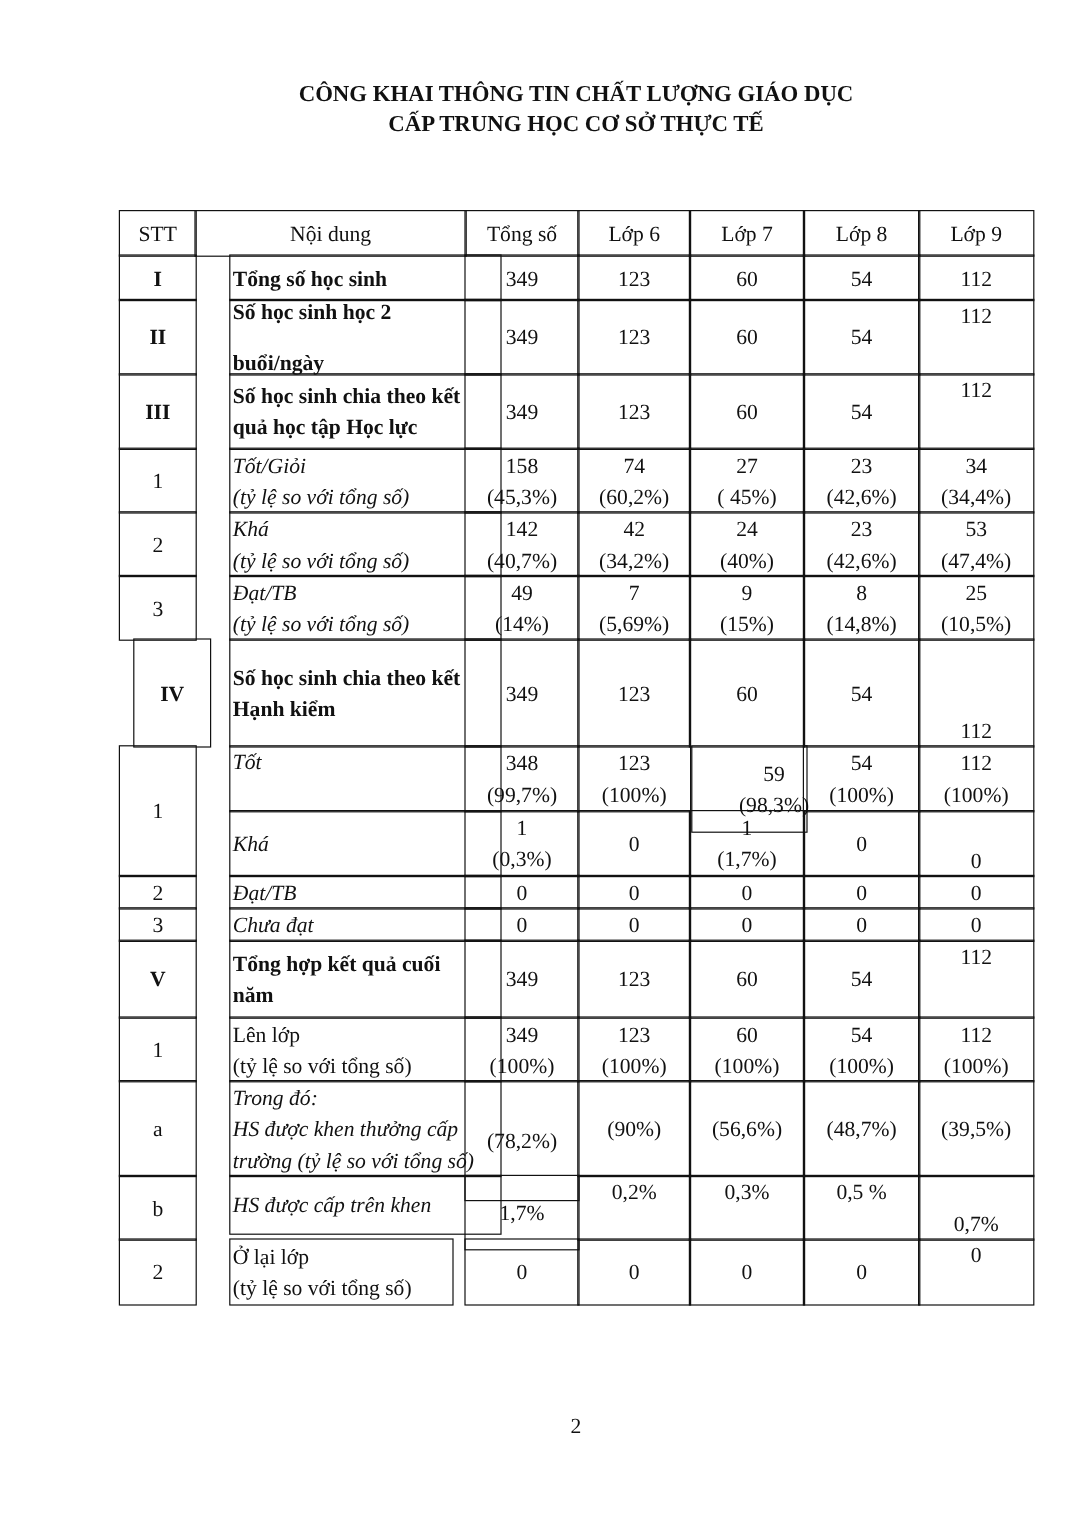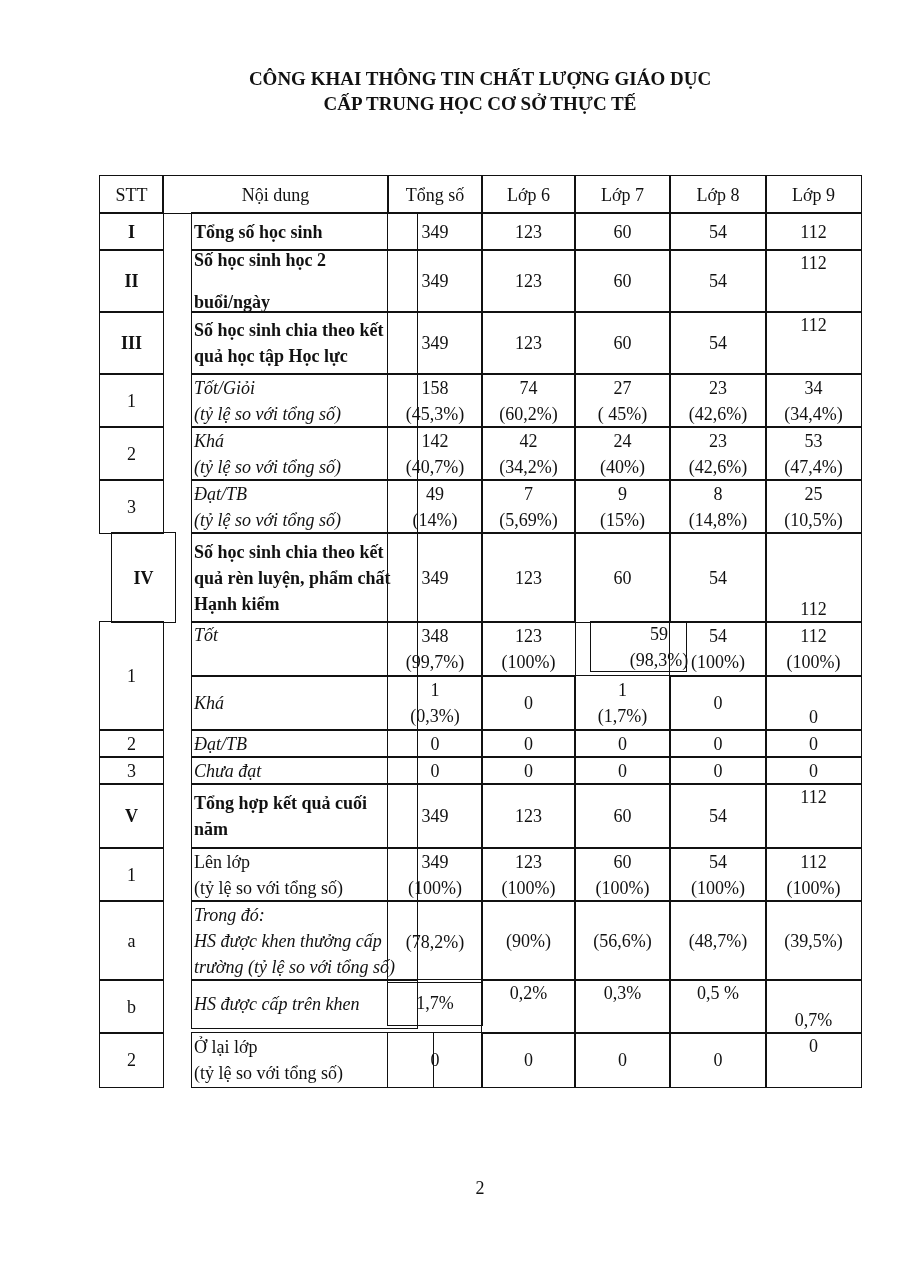--- a/index.html
+++ b/index.html
@@ -193,21 +193,20 @@
     </div>
     <div class="cell c" style="left: 766px; top: 480px; width: 96.5px; height: 54.5px;">
       <span>25</span>
       <span>(10,5%)</span>
     </div>
     <div class="cell c b" style="left: 112px; top: 533px; width: 64.5px; height: 90.5px;">
       <span>IV</span>
     </div>
     <div class="cell l b" style="left: 163px; top: 533px; width: 226.5px; height: 90.5px;">
       <span>Số học sinh chia theo kết</span>
-      <span>quả rèn luyện, phẩm chất</span>
       <span>Hạnh kiểm</span>
     </div>
     <div class="cell c" style="left: 388px; top: 533px; width: 95.5px; height: 90.5px;">
       <span>349</span>
     </div>
     <div class="cell c" style="left: 482px; top: 533px; width: 94.5px; height: 90.5px;">
       <span>123</span>
     </div>
     <div class="cell c" style="left: 575px; top: 533px; width: 96.5px; height: 90.5px;">
       <span>60</span>
@@ -225,21 +224,21 @@
       <span>Tốt</span>
     </div>
     <div class="cell c" style="left: 388px; top: 622px; width: 95.5px; height: 55.5px;">
       <span>348</span>
       <span>(99,7%)</span>
     </div>
     <div class="cell c" style="left: 482px; top: 622px; width: 94.5px; height: 55.5px;">
       <span>123</span>
       <span>(100%)</span>
     </div>
-    <div class="cell c" style="left: 591px; top: 622px; width: 96.5px; height: 51px; padding-left: 41px;">
+    <div class="cell c" style="left: 577px; top: 622px; width: 96.5px; height: 73px; padding-left: 41px;">
       <span>59</span>
       <span>(98,3%)</span>
     </div>
     <div class="cell c" style="left: 670px; top: 622px; width: 97.5px; height: 55.5px;">
       <span>54</span>
       <span>(100%)</span>
     </div>
     <div class="cell c" style="left: 766px; top: 622px; width: 96.5px; height: 55.5px;">
       <span>112</span>
       <span>(100%)</span>
@@ -356,60 +355,60 @@
       <span>(100%)</span>
     </div>
     <div class="cell c" style="left: 100px; top: 901px; width: 64.5px; height: 80.5px;">
       <span>a</span>
     </div>
     <div class="cell l i" style="left: 163px; top: 901px; width: 226.5px; height: 80.5px;">
       <span>Trong đó:</span>
       <span>HS được khen thưởng cấp</span>
       <span>trường (tỷ lệ so với tổng số)</span>
     </div>
-    <div class="cell c" style="left: 388px; top: 901px; width: 95.5px; height: 83px;">
+    <div class="cell c" style="left: 388px; top: 901px; width: 95.5px; height: 101px;">
       <span>(78,2%)</span>
     </div>
     <div class="cell c" style="left: 482px; top: 901px; width: 94.5px; height: 80.5px;">
       <span>(90%)</span>
     </div>
     <div class="cell c" style="left: 575px; top: 901px; width: 96.5px; height: 80.5px;">
       <span>(56,6%)</span>
     </div>
     <div class="cell c" style="left: 670px; top: 901px; width: 97.5px; height: 80.5px;">
       <span>(48,7%)</span>
     </div>
     <div class="cell c" style="left: 766px; top: 901px; width: 96.5px; height: 80.5px;">
       <span>(39,5%)</span>
     </div>
     <div class="cell c" style="left: 100px; top: 980px; width: 64.5px; height: 54.5px;">
       <span>b</span>
     </div>
     <div class="cell l i" style="left: 163px; top: 980px; width: 226.5px; height: 50px;">
       <span>HS được cấp trên khen</span>
     </div>
-    <div class="cell c" style="left: 388px; top: 980px; width: 95.5px; height: 47px;">
+    <div class="cell c" style="left: 388px; top: 980px; width: 95.5px; height: 63px;">
       <span>1,7%</span>
     </div>
     <div class="cell c top" style="left: 482px; top: 980px; width: 94.5px; height: 54.5px;">
       <span>0,2%</span>
     </div>
     <div class="cell c top" style="left: 575px; top: 980px; width: 96.5px; height: 54.5px;">
       <span>0,3%</span>
     </div>
     <div class="cell c top" style="left: 670px; top: 980px; width: 97.5px; height: 54.5px;">
       <span>0,5 %</span>
     </div>
     <div class="cell c bot" style="left: 766px; top: 980px; width: 96.5px; height: 54.5px;">
       <span>0,7%</span>
     </div>
     <div class="cell c" style="left: 100px; top: 1033px; width: 64.5px; height: 55.5px;">
       <span>2</span>
     </div>
-    <div class="cell l" style="left: 163px; top: 1033px; width: 243px; height: 55.5px;">
+    <div class="cell l" style="left: 163px; top: 1033px; width: 187px; height: 55.5px;">
       <span>Ở lại lớp</span>
       <span>(tỷ lệ so với tổng số)</span>
     </div>
     <div class="cell c" style="left: 388px; top: 1033px; width: 95.5px; height: 55.5px;">
       <span>0</span>
     </div>
     <div class="cell c" style="left: 482px; top: 1033px; width: 94.5px; height: 55.5px;">
       <span>0</span>
     </div>
     <div class="cell c" style="left: 575px; top: 1033px; width: 96.5px; height: 55.5px;">

